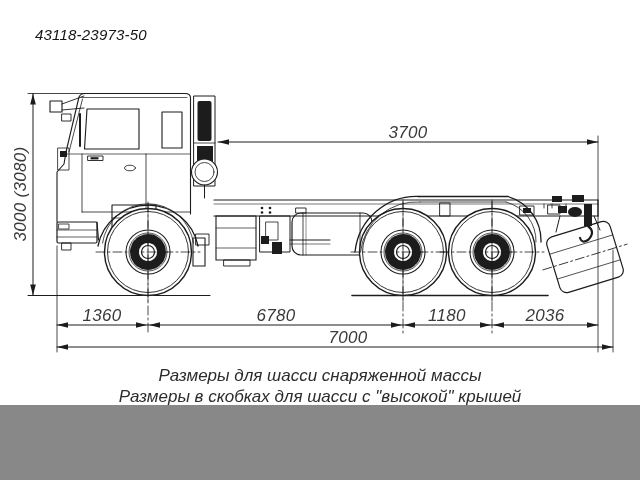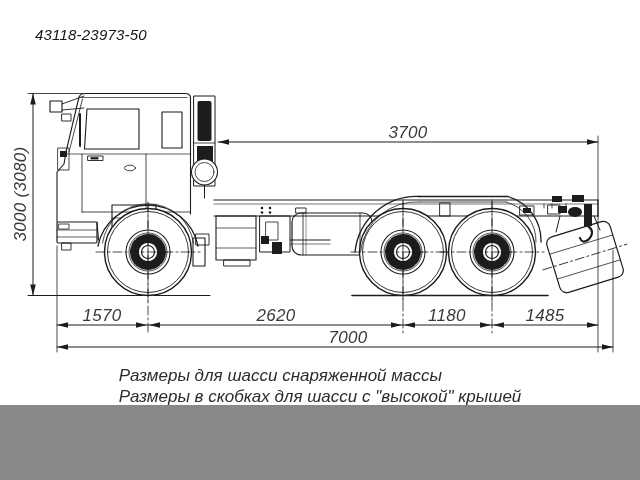--- a/index.html
+++ b/index.html
@@ -16,21 +16,21 @@
   #model-code{
     position:absolute;left:35px;top:26px;font-size:15px;color:#151515;
     letter-spacing:.2px;
   }
   #dim-height{
     position:absolute;left:21px;top:194px;font-size:17px;color:#3a3a3a;
     white-space:nowrap;transform:translate(-50%,-50%) rotate(-90deg);letter-spacing:.3px;
   }
   #caption{
     position:absolute;left:320px;top:365px;transform:translateX(-50%);
-    text-align:left;font-size:17px;line-height:21px;color:#2c2c2c;white-space:nowrap;
+    text-align:center;font-size:17px;line-height:21px;color:#2c2c2c;white-space:nowrap;
   }
 </style>
 </head>
 <body>
 
 <div id="page" style="--ink: #1c1c1c;">
 
   <svg id="drawing" width="640" height="480" viewBox="0 0 640 480" stroke="currentColor" fill="none" stroke-linecap="round" stroke-linejoin="round">
 
     <defs>
@@ -202,24 +202,24 @@
       <polygon points="613,347 602,344.2 602,349.8" fill="currentColor" stroke="none"></polygon>
     </g>
   </svg>
 
   <div id="model-code">43118-23973-50</div>
 
   <div class="lbl" style="left:408px;top:123px">3700</div>
 
   <div id="dim-height">3000 (3080)</div>
 
-  <div class="lbl" style="left:102px;top:306px">1570</div>
-  <div class="lbl" style="left:276px;top:306px">2620</div>
+  <div class="lbl" style="left:102px;top:306px">1360</div>
+  <div class="lbl" style="left:276px;top:306px">6780</div>
   <div class="lbl" style="left:447px;top:306px">1180</div>
-  <div class="lbl" style="left:545px;top:306px">1485</div>
+  <div class="lbl" style="left:545px;top:306px">2036</div>
   <div class="lbl" style="left:348px;top:328px">7000</div>
 
   <div id="caption">
     <div>Размеры для шасси снаряженной массы</div>
     <div>Размеры в скобках для шасси с "высокой" крышей</div>
   </div>
 
 </div>
 
 </body></html>

